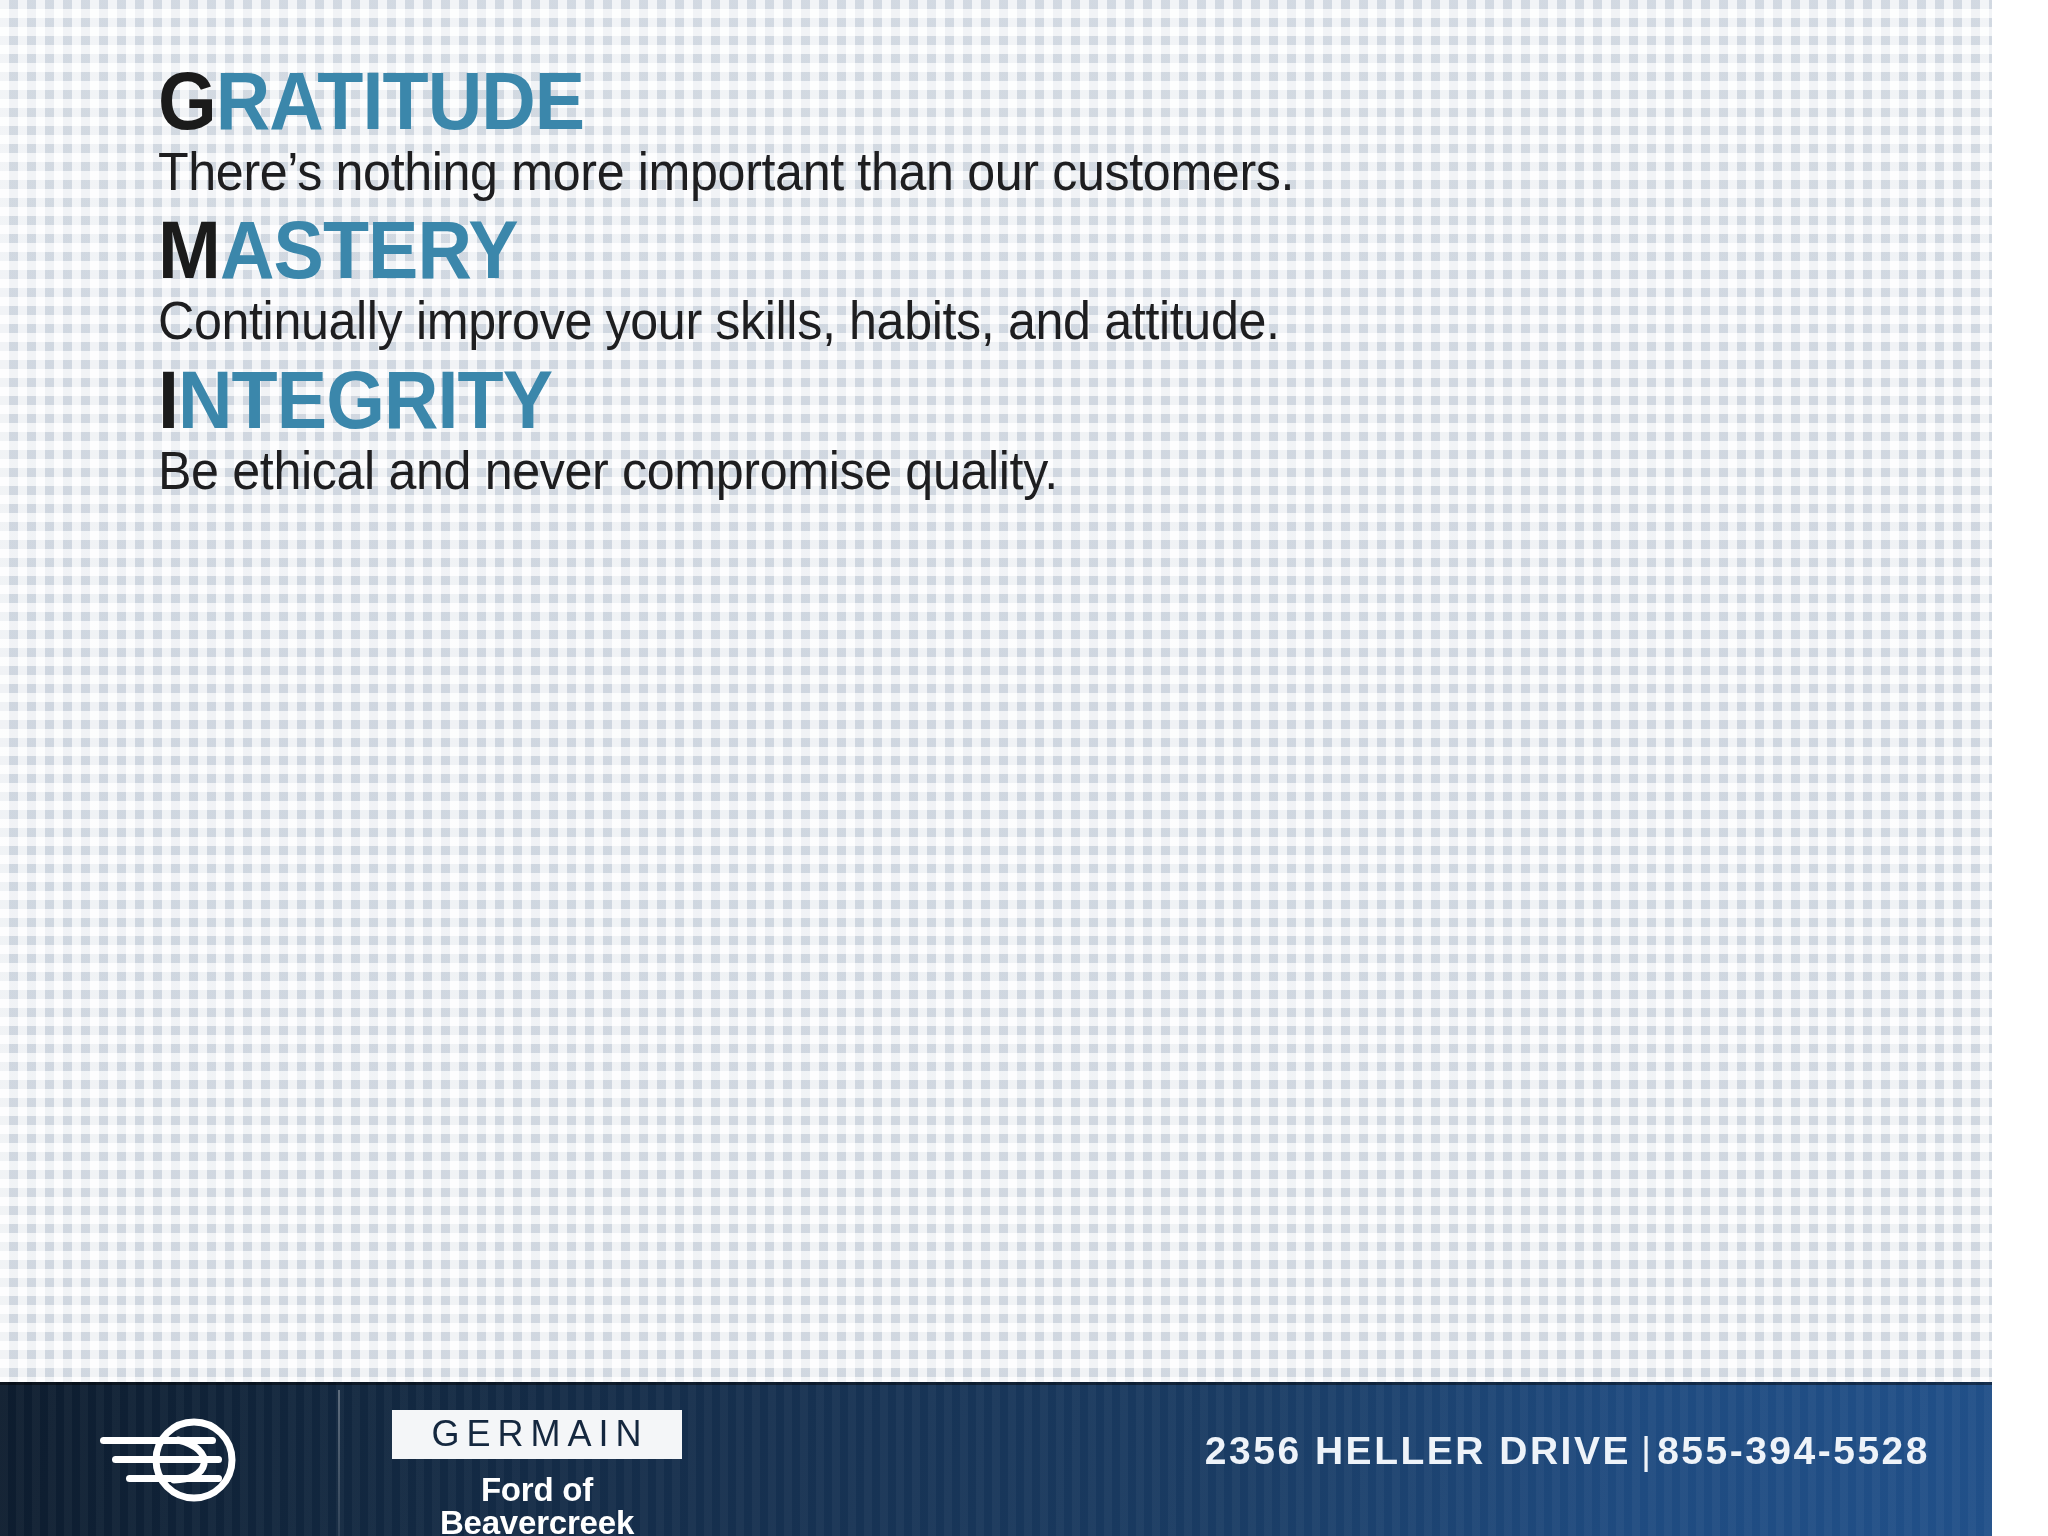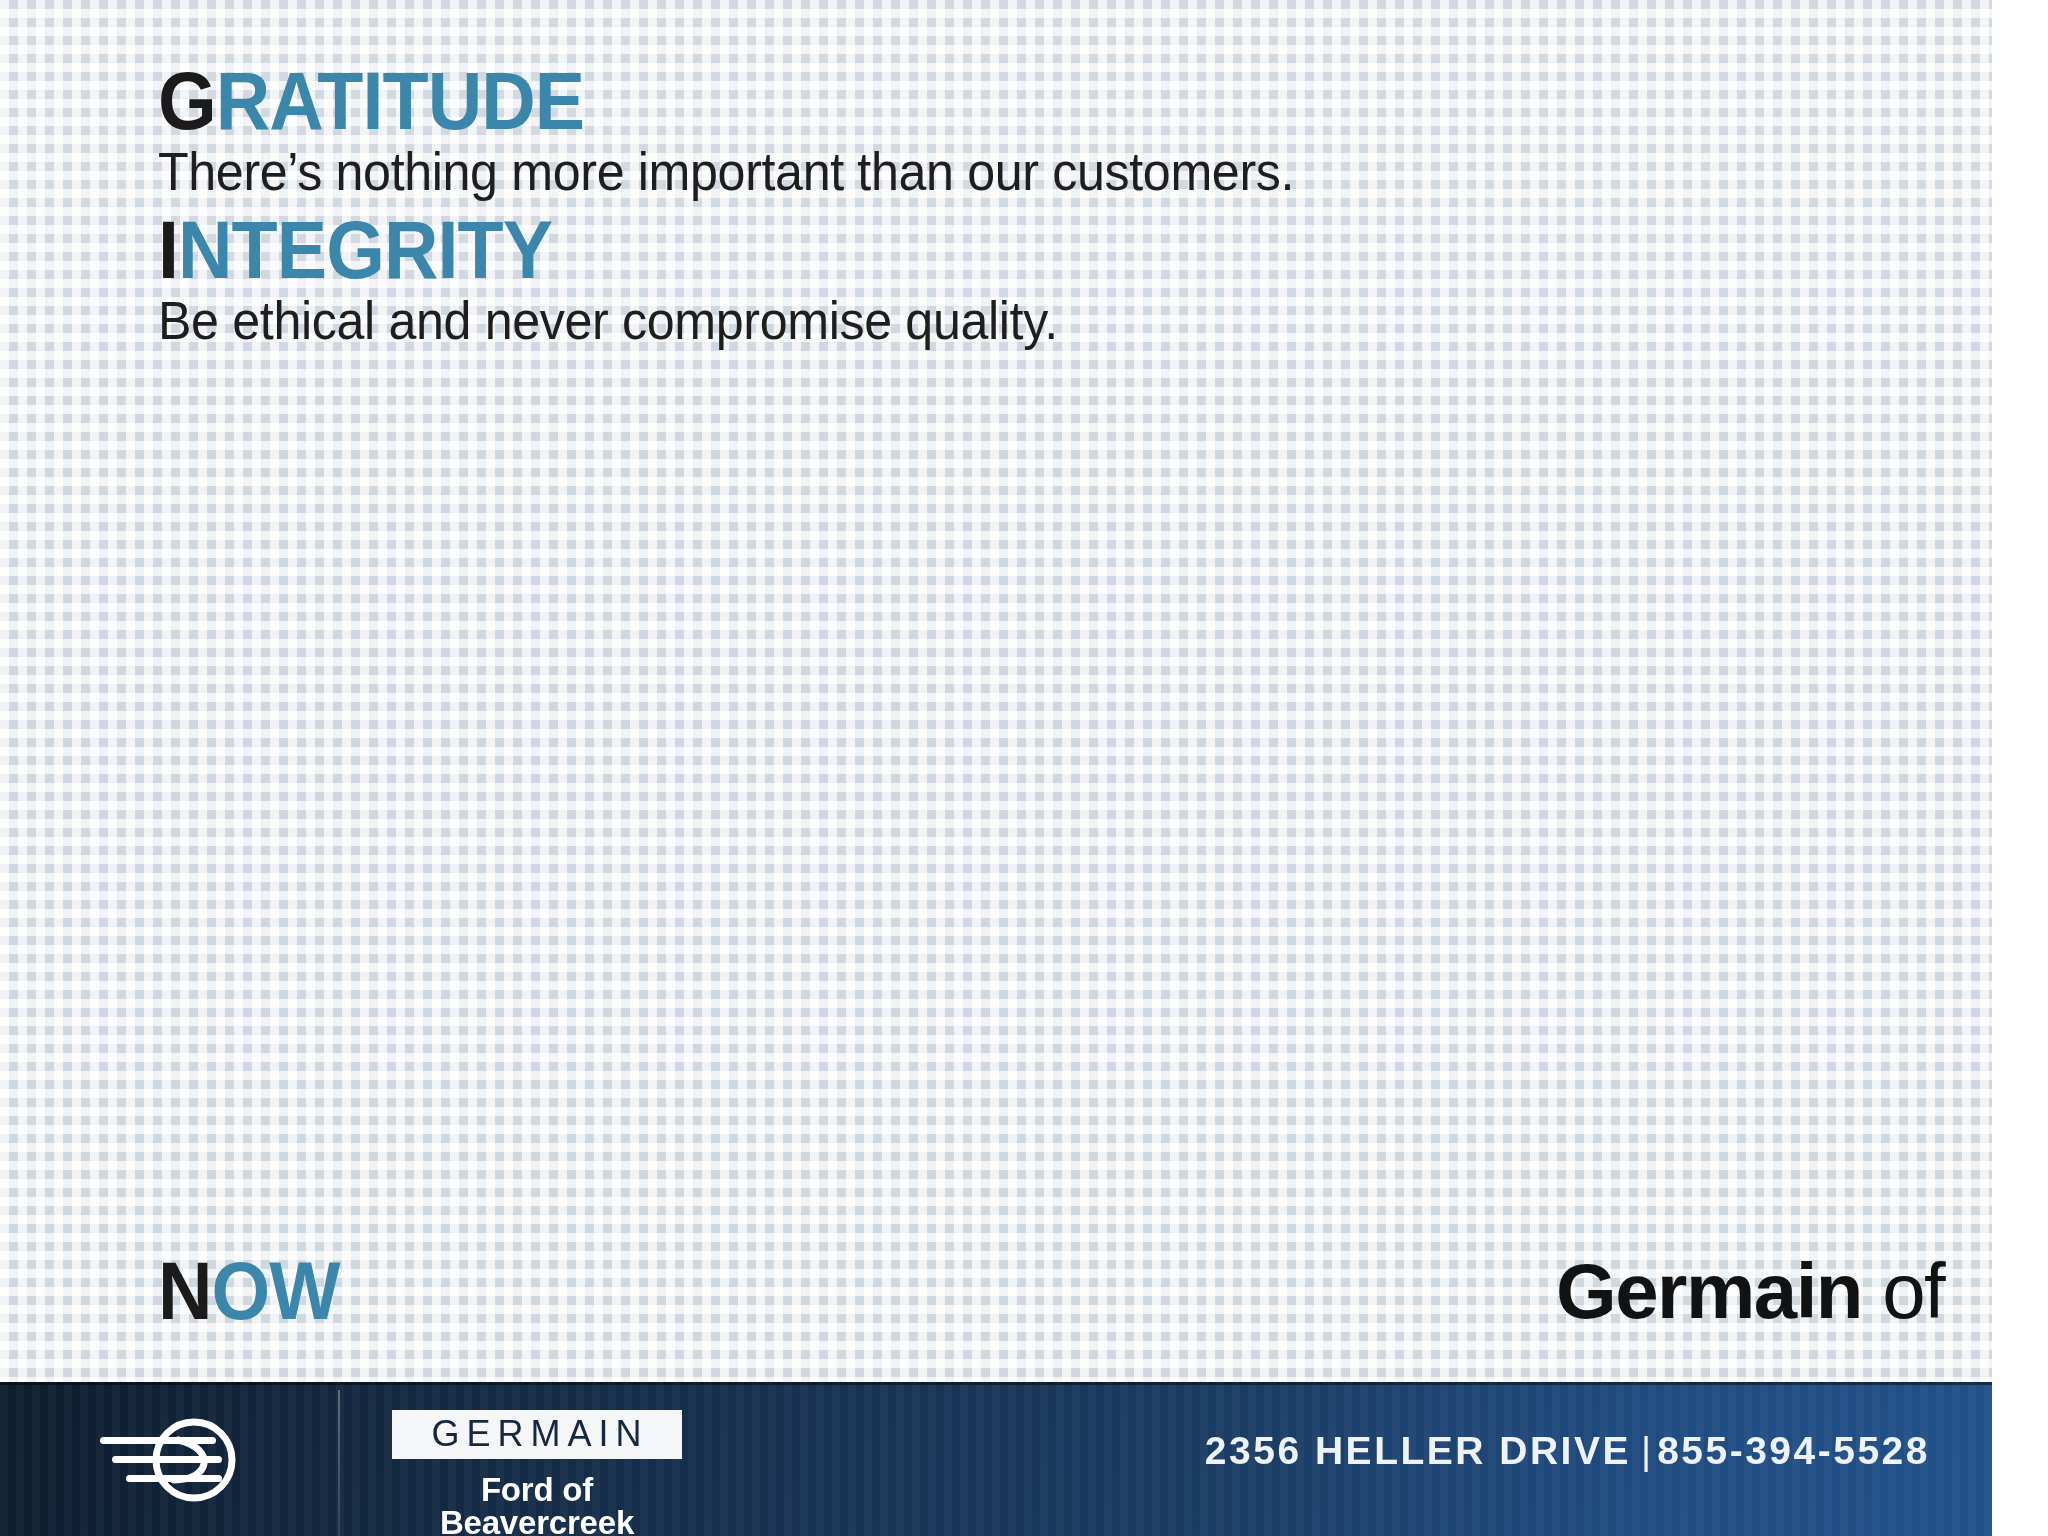--- a/index.html
+++ b/index.html
@@ -219,33 +219,33 @@
 
     <div class="values-block">
 
       <div class="value-row">
         <div class="value-heading"><span class="lead">G</span><span class="rest">RATITUDE</span></div>
         <div class="value-desc">There’s nothing more important than our customers.</div>
       </div>
 
 
 
+      <div class="value-row">
+        <div class="value-heading"><span class="lead">M</span><span class="rest">ASTERY</span></div>
+        <div class="value-desc">Continually improve your skills, habits, and attitude.</div>
+      </div>
 
 
       <div class="value-row">
         <div class="value-heading"><span class="lead">I</span><span class="rest">NTEGRITY</span></div>
         <div class="value-desc">Be ethical and never compromise quality.</div>
       </div>
 
     </div>
 
-    <div class="final-row">
-      <div class="now-word"><span class="lead">N</span><span class="rest">OW</span></div>
-      <div class="brand-lockup"><span class="brand-bold">Germain</span><span class="brand-light">&nbsp;</span><span class="brand-light">of</span></div>
-    </div>
 
   </div>
 
   <div id="footer">
     <div id="footer-top-edge"></div>
 
     <div class="footer-logo-mark">
       <svg viewBox="0 0 170 96" width="170" height="96" aria-hidden="true">
         <g fill="none" stroke="#ffffff" stroke-width="7">
           <circle cx="116" cy="48" r="38"></circle>

